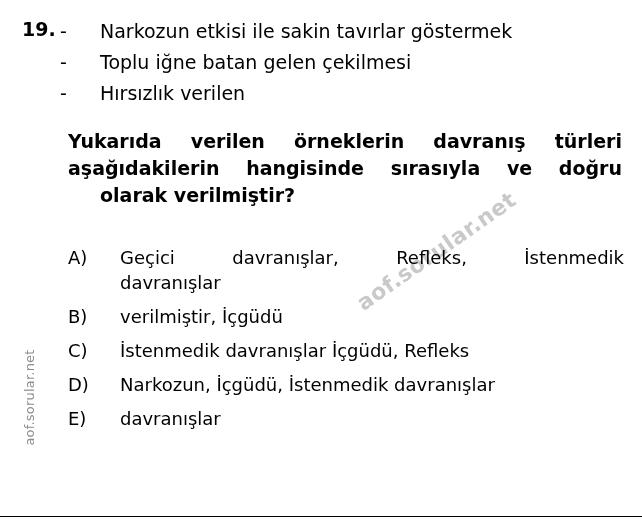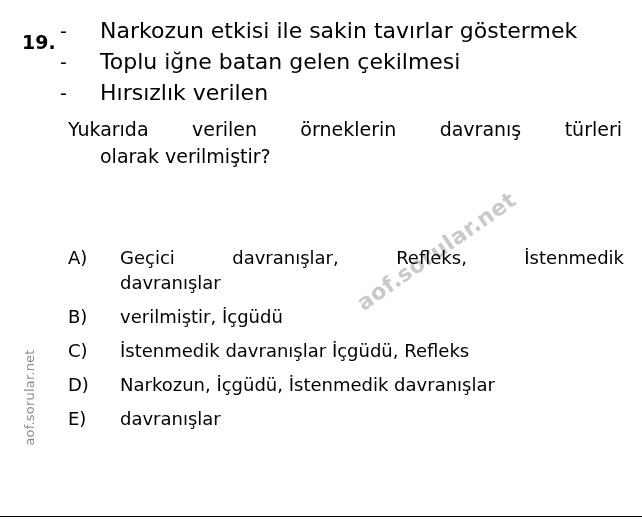--- a/index.html
+++ b/index.html
@@ -53,52 +53,51 @@
   }
 
   
   .question-number {
     position: absolute;
     left: 22px;
     top: 18px;
     font-size: 19px;
     font-weight: bold;
     letter-spacing: 0px;
-    margin-top: 13px;
   }
 
   .stem-list {
     position: absolute;
     left: 60px;
     top: 18px;
     width: 560px;
   }
   .stem-row {
     display: flex;
     align-items: flex-start;
     margin-bottom: 5px;
   }
   .stem-dash {
     width: 40px;
     flex: 0 0 40px;
     font-size: 19px;
     line-height: 26px;
   }
   .stem-text {
-    font-size: 22px;
+    font-size: 19px;
     line-height: 26px;
   }
 
   .prompt {
     position: absolute;
     left: 68px;
-    top: 116px;
+    top: 128px;
     width: 554px;
     font-size: 19px;
-    font-weight: normal;
+    font-weight: bold;
     line-height: 27px;
     text-align: justify;
     text-justify: inter-word;
   }
   .prompt .last-line {
     display: block;
     margin-left: 32px;
   }
 
   
@@ -164,20 +163,21 @@
       <span class="stem-text">Toplu iğne batan gelen çekilmesi</span>
     </div>
     <div class="stem-row">
       <span class="stem-dash">-</span>
       <span class="stem-text">Hırsızlık verilen</span>
     </div>
   </div>
 
   <div class="prompt">
     <span class="justify-line">Yukarıda verilen örneklerin davranış türleri</span>
+    <span class="justify-line">aşağıdakilerin hangisinde sırasıyla ve doğru</span>
     <span class="last-line">olarak verilmiştir?</span>
   </div>
 
   <div class="options">
 
     <div class="option">
       <span class="option-letter">A)</span>
       <span class="option-body">
         <span class="justify-line">Geçici davranışlar, Refleks, İstenmedik</span>
         <span class="plain-line">davranışlar</span>

